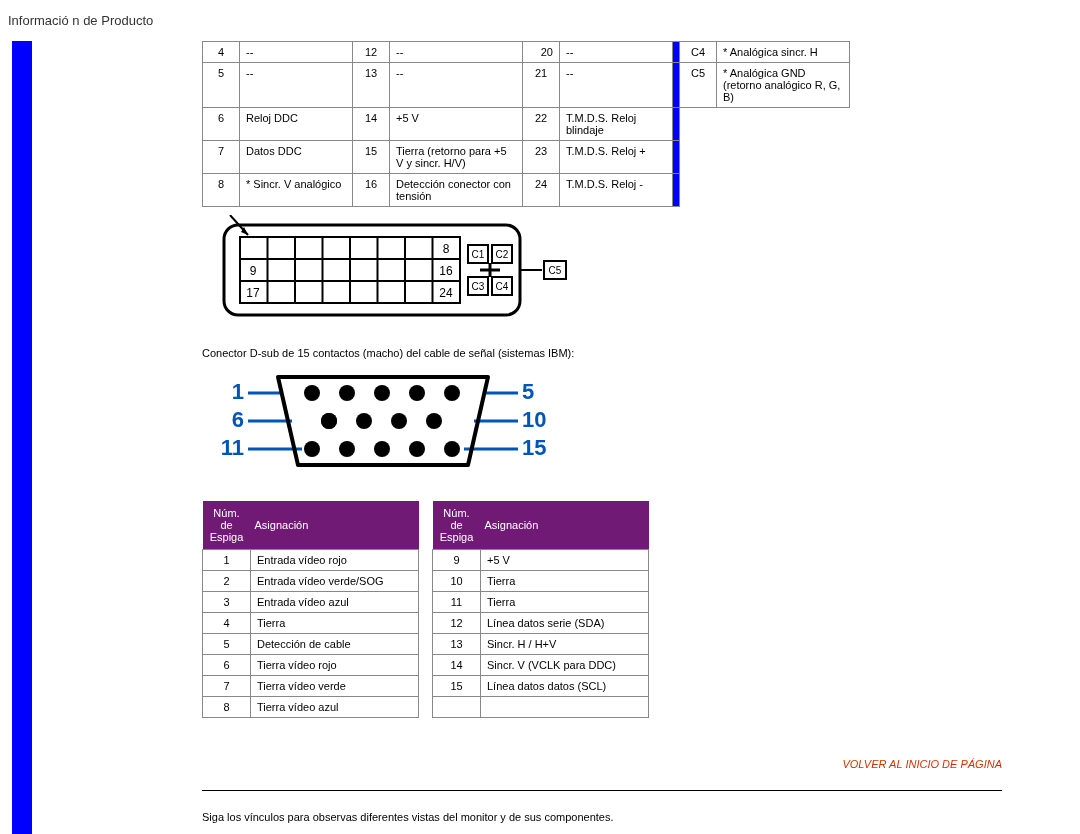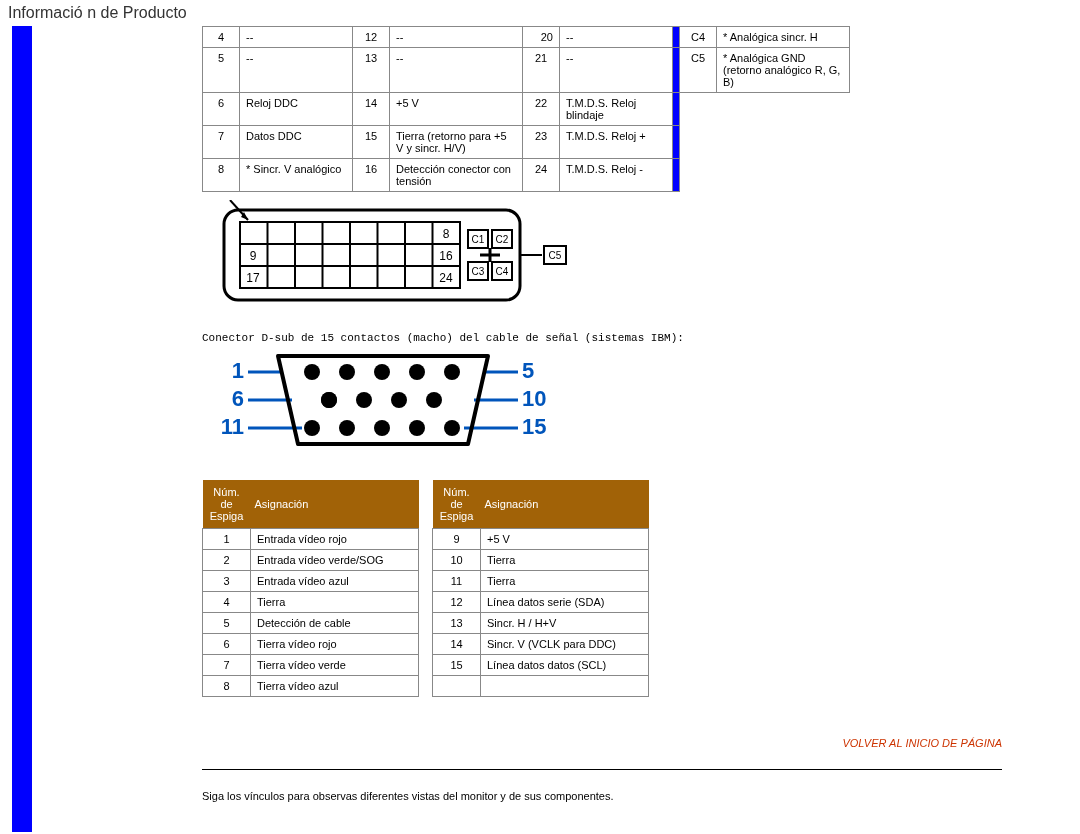--- a/index.html
+++ b/index.html
@@ -3,22 +3,22 @@
 <meta charset="utf-8">
 <style>
   body {
     margin: 0;
     font-family: Arial, Helvetica, sans-serif;
     font-size: 11px;
     color: #000;
     background: #fff;
   }
   .page-header {
-    font-size: 16px;
-    padding: 4px 8px;
+    font-size: 13px;
+    padding: 13px 8px;
     color: #333;
   }
   .page-wrap {
     display: flex;
   }
   .side-rule {
     width: 12px;
     background: #fff;
   }
   .side-blue {
@@ -46,25 +46,24 @@
     background: #0000ff;
     width: 6px;
     padding: 0;
   }
   .dvi-label {
     font-size: 11px;
     margin: 10px 0 2px 0;
   }
   .dsub-caption {
     font-size: 11px;
-    margin: 20px 0 4px 0;
-    font-family: Liberation Mono, monospace;
+    margin: 20px 0 10px 0;
   }
   .assign-header {
-    background: #a16207;
+    background: #701a75;
     color: #fff;
     padding: 6px 4px;
     font-size: 11px;
     text-align: left;
   }
   .assign-cell {
     border: 1px solid #888;
     padding: 4px 6px;
     font-size: 11px;
   }

